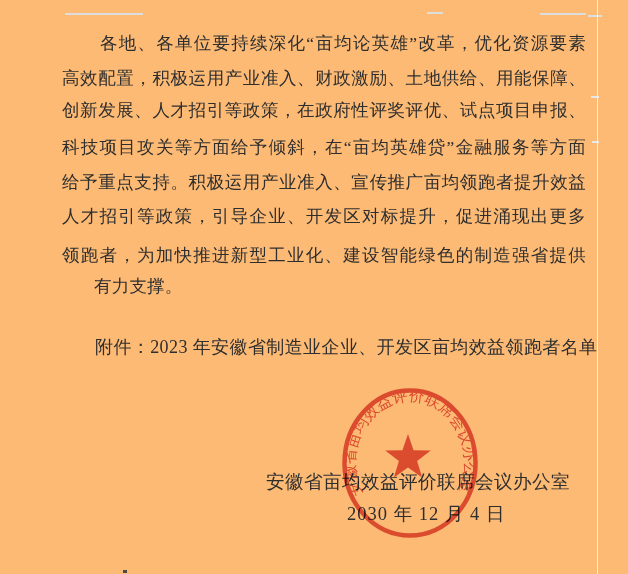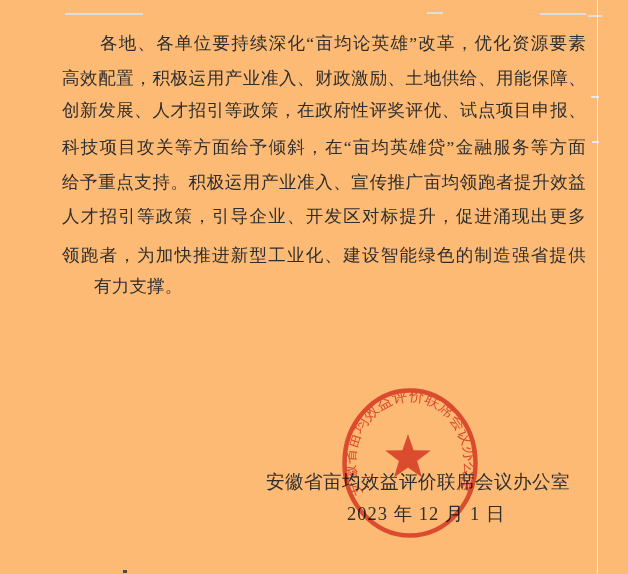--- a/index.html
+++ b/index.html
@@ -61,23 +61,24 @@
     <div class="body-line first" style="top:26px">各地、各单位要持续深化“亩均论英雄”改革，优化资源要素</div>
     <div class="body-line" style="top:61px">高效配置，积极运用产业准入、财政激励、土地供给、用能保障、</div>
     <div class="body-line" style="top:93px">创新发展、人才招引等政策，在政府性评奖评优、试点项目申报、</div>
     <div class="body-line" style="top:130px">科技项目攻关等方面给予倾斜，在“亩均英雄贷”金融服务等方面</div>
     <div class="body-line" style="top:165px">给予重点支持。积极运用产业准入、宣传推广亩均领跑者提升效益</div>
     <div class="body-line" style="top:199px">人才招引等政策，引导企业、开发区对标提升，促进涌现出更多</div>
     <div class="body-line" style="top:238px">领跑者，为加快推进新型工业化、建设智能绿色的制造强省提供</div>
     <div class="body-line last" style="top:269px">有力支撑。</div>
   </div>
 
+  <div class="attachment-line">附件：2023 年安徽省制造业企业、开发区亩均效益领跑者名单</div>
 
   <div class="signature-line">安徽省亩均效益评价联席会议办公室</div>
-  <div class="date-line">2023 年 12 月 1 日</div>
+  <div class="date-line">2030 年 12 月 4 日</div>
 
   <svg class="seal" viewBox="0 0 136 150">
     <ellipse cx="68" cy="75" rx="65.5" ry="72.5" fill="none" stroke="#d9514f" stroke-width="4.5"></ellipse>
     <polygon points="66,46 71.6,62.2 88.8,62.6 75.1,73 80.1,89.4 66,79.6 51.9,89.4 56.9,73 43.2,62.6 60.4,62.2" fill="#d9514f"></polygon>
     <path id="sealTextPath" d="M 20.4 106 A 55 62 0 1 1 115.6 106" fill="none"></path>
     <text font-size="15" fill="#d9514f" font-family="Liberation Serif, DejaVu Serif, serif">
       <textPath href="#sealTextPath" startOffset="0" textLength="245" lengthAdjust="spacingAndGlyphs">安徽省亩均效益评价联席会议办公室</textPath>
     </text>
   </svg>
 

